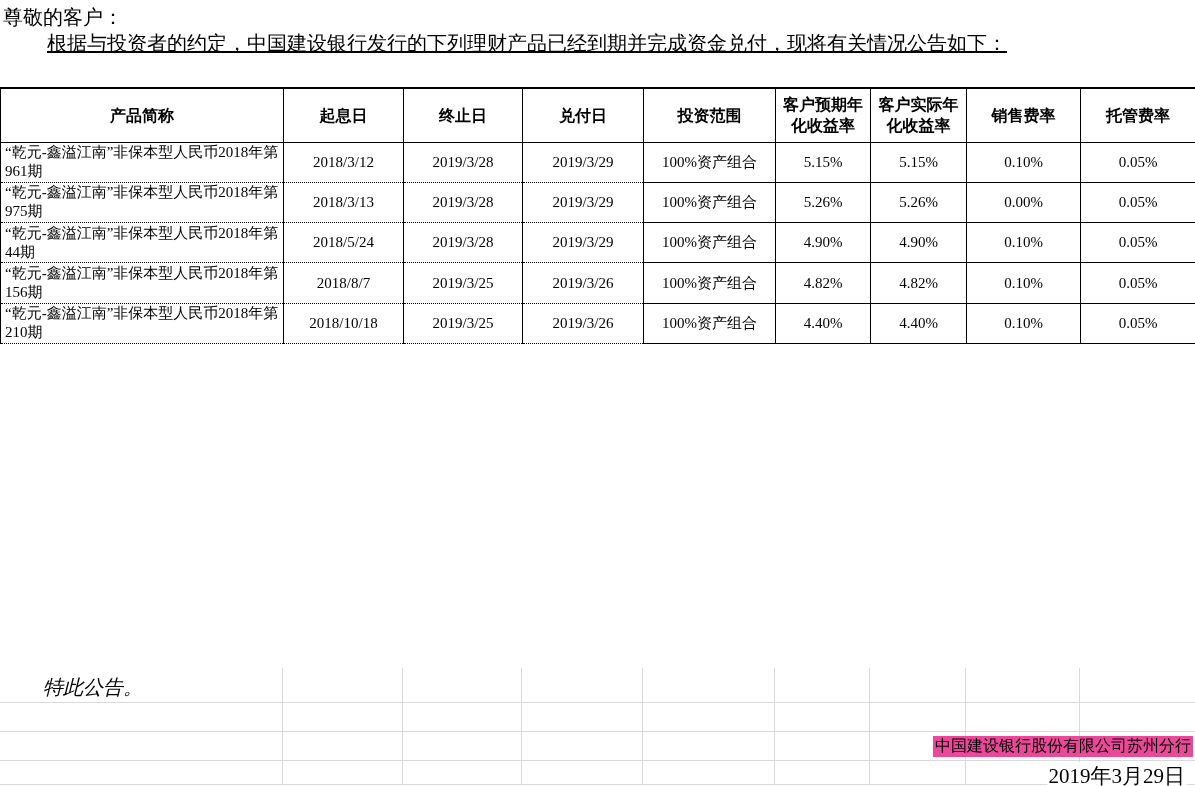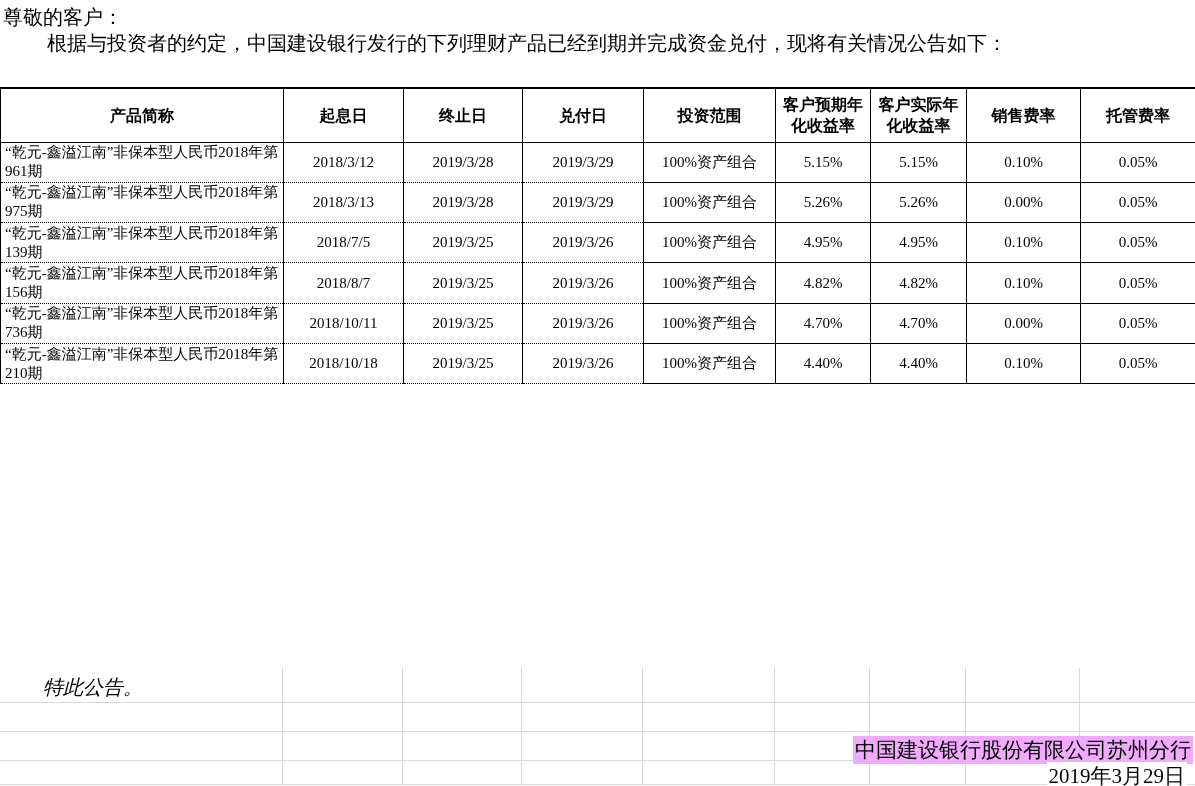--- a/index.html
+++ b/index.html
@@ -2,21 +2,21 @@
 <html><head>
 <meta charset="utf-8">
 <style>
   html,body { margin:0; padding:0; }
   body {
     width:1195px; height:786px; position:relative; overflow:hidden;
     background:#ffffff; color:#000000;
     font-family:"Liberation Serif","DejaVu Serif",serif;
   }
   .greeting { position:absolute; top:5px; left:3px; font-size:20px; line-height:24px;font-family:Liberation Serif, serif; }
-  .intro    { position:absolute; top:31px; left:3px; width:1160px; font-size:20px; line-height:24px; text-indent:44px; }
+  .intro    { position:absolute; top:31px; left:3px; width:1160px; font-size:20px; line-height:24px; text-indent:44px;text-decoration:underline; }
 
   table.annc {
     position:absolute; top:87px; left:0; width:1195px;
     border-collapse:collapse; table-layout:fixed;
     border-left:1px solid #000; border-right:1px solid #000;
     border-top:2px solid #000;
     font-family:Liberation Serif, serif;
   }
   table.annc thead tr { height:54px; }
   table.annc th {
@@ -36,21 +36,21 @@
   .sheet {
     position:absolute; top:668px; left:0; width:1195px;
     display:grid;
     grid-template-columns:283px 120px 119px 121px 132px 95px 96px 114px 115px;
     grid-template-rows:35px 29px 29px 24px;
   }
   .sheet .g { border-right:1px solid #d9d9d9; border-bottom:1px solid #d9d9d9; }
   .sheet .g.last { border-right:none; }
 
   .closing { position:absolute; top:674px; left:40px;  font-size:20px; background:#fff; padding:0 3px;font-style:italic; }
-  .issuer  { position:absolute; top:736px; right:2px;  font-size:21px; background:#f0abfc; padding:0 2px; }
+  .issuer  { position:absolute; top:736px; right:2px;  font-size:16px; background:#ec4899; padding:0 2px; }
   .docdate { position:absolute; top:762px; right:8px;  font-size:21px; background:#fff; padding:0 2px; }
 </style>
 </head>
 <body>
 
 <div class="greeting">尊敬的客户：</div>
 <div class="intro">根据与投资者的约定，中国建设银行发行的下列理财产品已经到期并完成资金兑付，现将有关情况公告如下：</div>
 
 <table class="annc">
   <colgroup>
@@ -94,50 +94,39 @@
         <td class="dot">2018/3/13</td>
         <td class="dot">2019/3/28</td>
         <td class="dot">2019/3/29</td>
         <td class="sol">100%资产组合</td>
         <td class="sol">5.26%</td>
         <td class="sol">5.26%</td>
         <td class="sol">0.00%</td>
         <td class="sol">0.05%</td>
       </tr>
       <tr>
-        <td class="dot name">“乾元-鑫溢江南”非保本型人民币2018年第139期</td>
-        <td class="dot">2018/7/5</td>
-        <td class="dot">2019/3/25</td>
-        <td class="dot">2019/3/26</td>
+        <td class="dot name">“乾元-鑫溢江南”非保本型人民币2018年第44期</td>
+        <td class="dot">2018/5/24</td>
+        <td class="dot">2019/3/28</td>
+        <td class="dot">2019/3/29</td>
         <td class="sol">100%资产组合</td>
-        <td class="sol">4.95%</td>
-        <td class="sol">4.95%</td>
+        <td class="sol">4.90%</td>
+        <td class="sol">4.90%</td>
         <td class="sol">0.10%</td>
         <td class="sol">0.05%</td>
       </tr>
       <tr>
         <td class="dot name">“乾元-鑫溢江南”非保本型人民币2018年第156期</td>
         <td class="dot">2018/8/7</td>
         <td class="dot">2019/3/25</td>
         <td class="dot">2019/3/26</td>
         <td class="sol">100%资产组合</td>
         <td class="sol">4.82%</td>
         <td class="sol">4.82%</td>
         <td class="sol">0.10%</td>
-        <td class="sol">0.05%</td>
-      </tr>
-      <tr>
-        <td class="dot name">“乾元-鑫溢江南”非保本型人民币2018年第736期</td>
-        <td class="dot">2018/10/11</td>
-        <td class="dot">2019/3/25</td>
-        <td class="dot">2019/3/26</td>
-        <td class="sol">100%资产组合</td>
-        <td class="sol">4.70%</td>
-        <td class="sol">4.70%</td>
-        <td class="sol">0.00%</td>
         <td class="sol">0.05%</td>
       </tr>
       <tr>
         <td class="dot name">“乾元-鑫溢江南”非保本型人民币2018年第210期</td>
         <td class="dot">2018/10/18</td>
         <td class="dot">2019/3/25</td>
         <td class="dot">2019/3/26</td>
         <td class="sol">100%资产组合</td>
         <td class="sol">4.40%</td>
         <td class="sol">4.40%</td>

